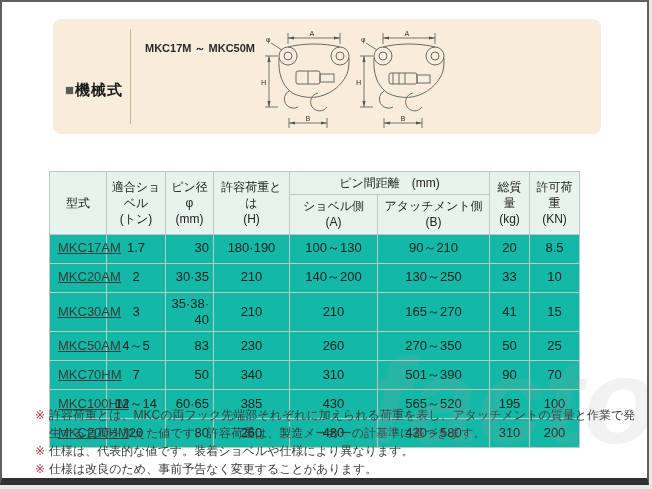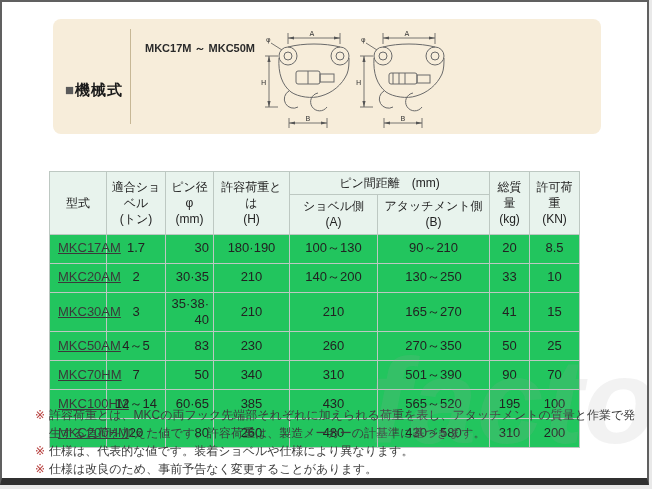--- a/index.html
+++ b/index.html
@@ -44,21 +44,21 @@
     border-collapse:collapse;table-layout:fixed;
     font-size:13px;color:#222;
   }
   table.spec th,table.spec td{
     border:1px solid #bdc8c2;padding:3px 4px;vertical-align:middle;
   }
   table.spec th{
     background:#e8f3ed;font-weight:normal;font-size:12px;color:#222;
     white-space:pre-line;text-align:center;line-height:1.35;
   }
-  table.spec td{background:#22c55e;text-align:center;height:22px;line-height:1.25;}
+  table.spec td{background:#14b8a6;text-align:center;height:22px;line-height:1.25;}
   table.spec td.model{text-align:left;padding-left:8px;}
   table.spec td.pin{word-break:break-all;text-align:right;}
   .model-link{color:#3a3a3a;text-decoration:underline;cursor:pointer;}
   
   .notes{position:absolute;left:33px;top:404px;width:606px;}
   .note{display:flex;font-size:12px;line-height:1.5;color:#3c3c3c;}
   .note .mark{color:#b8413f;flex:0 0 14px;}
   .note .txt{flex:1;}
   
   .watermark{

